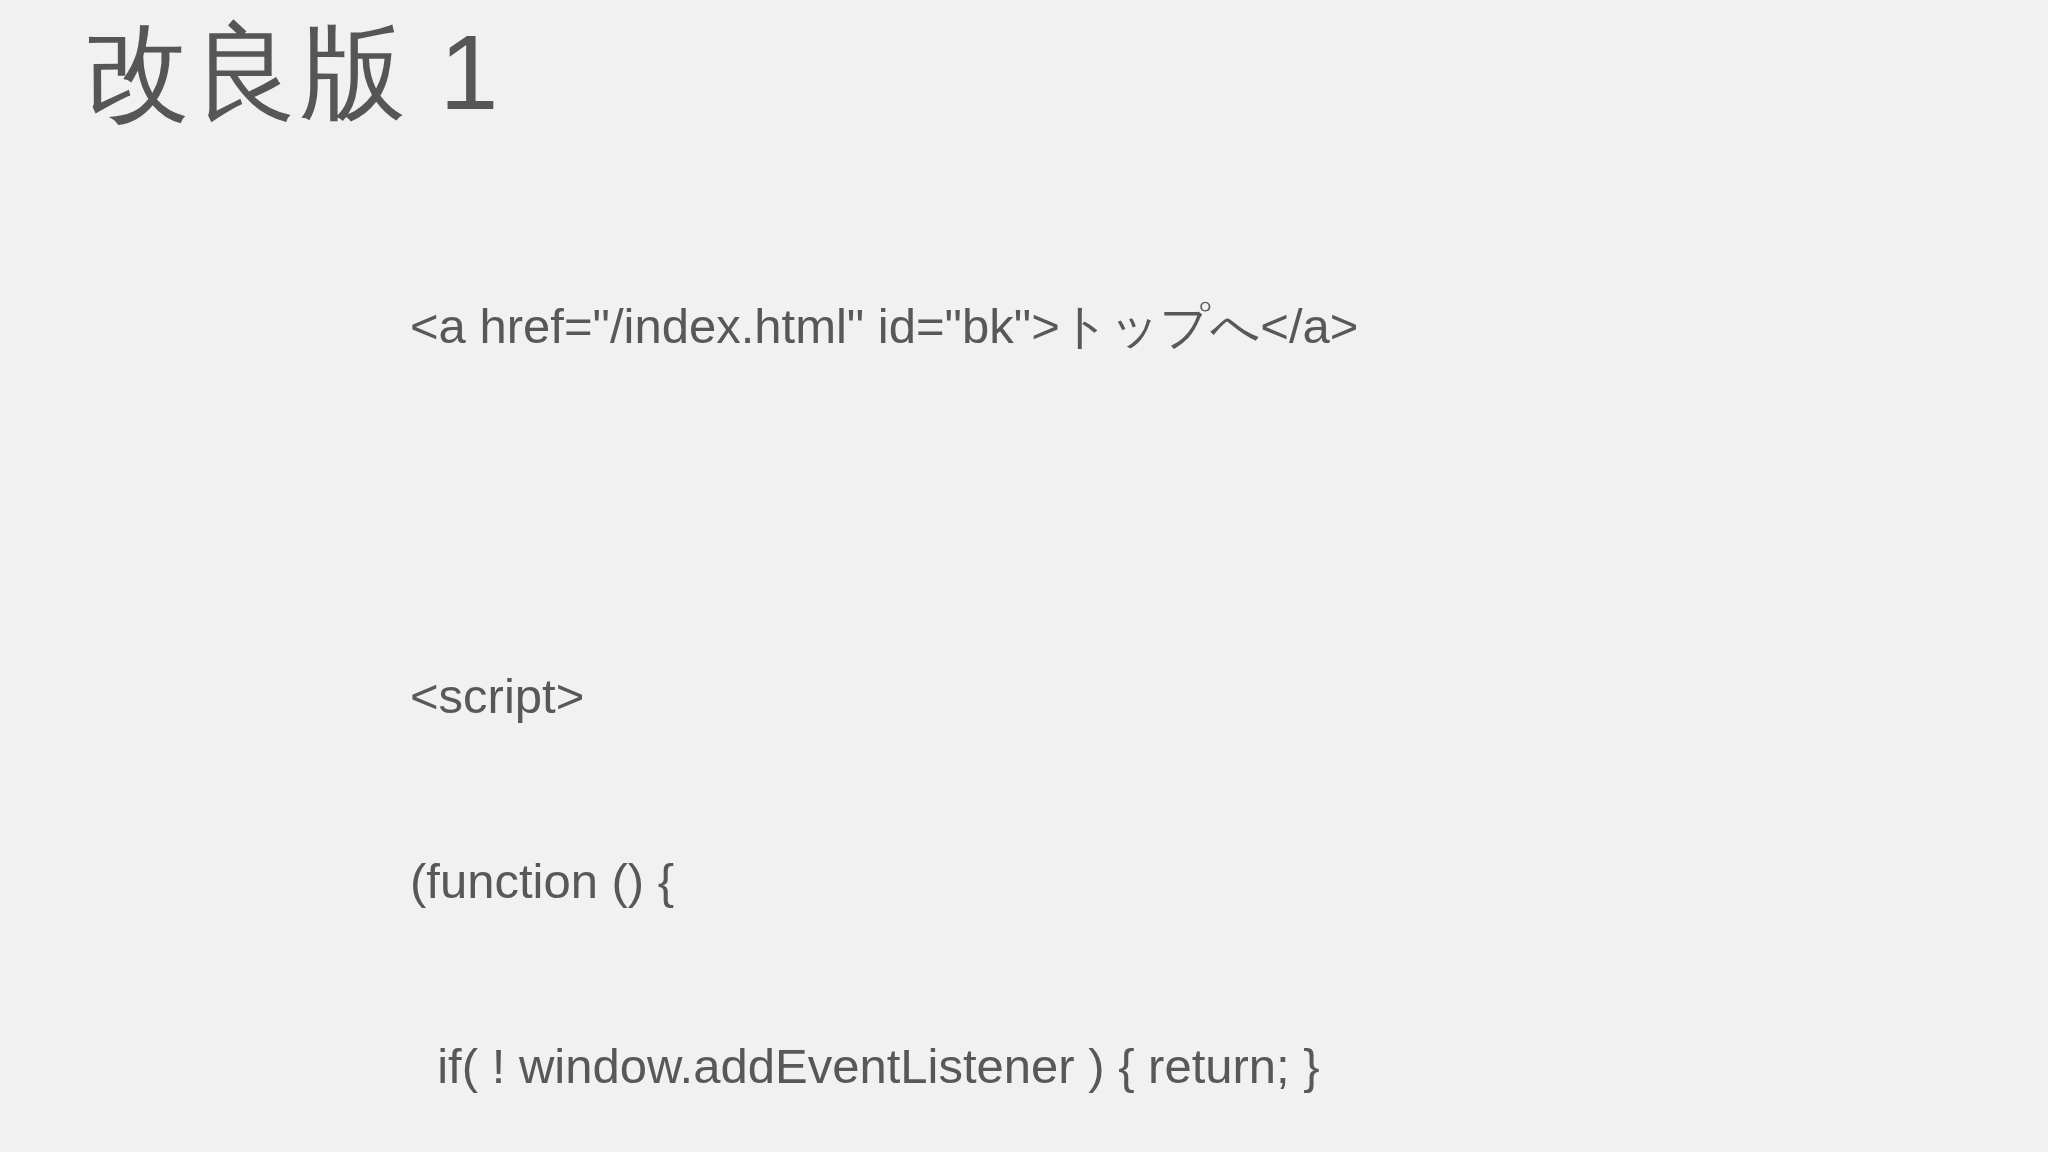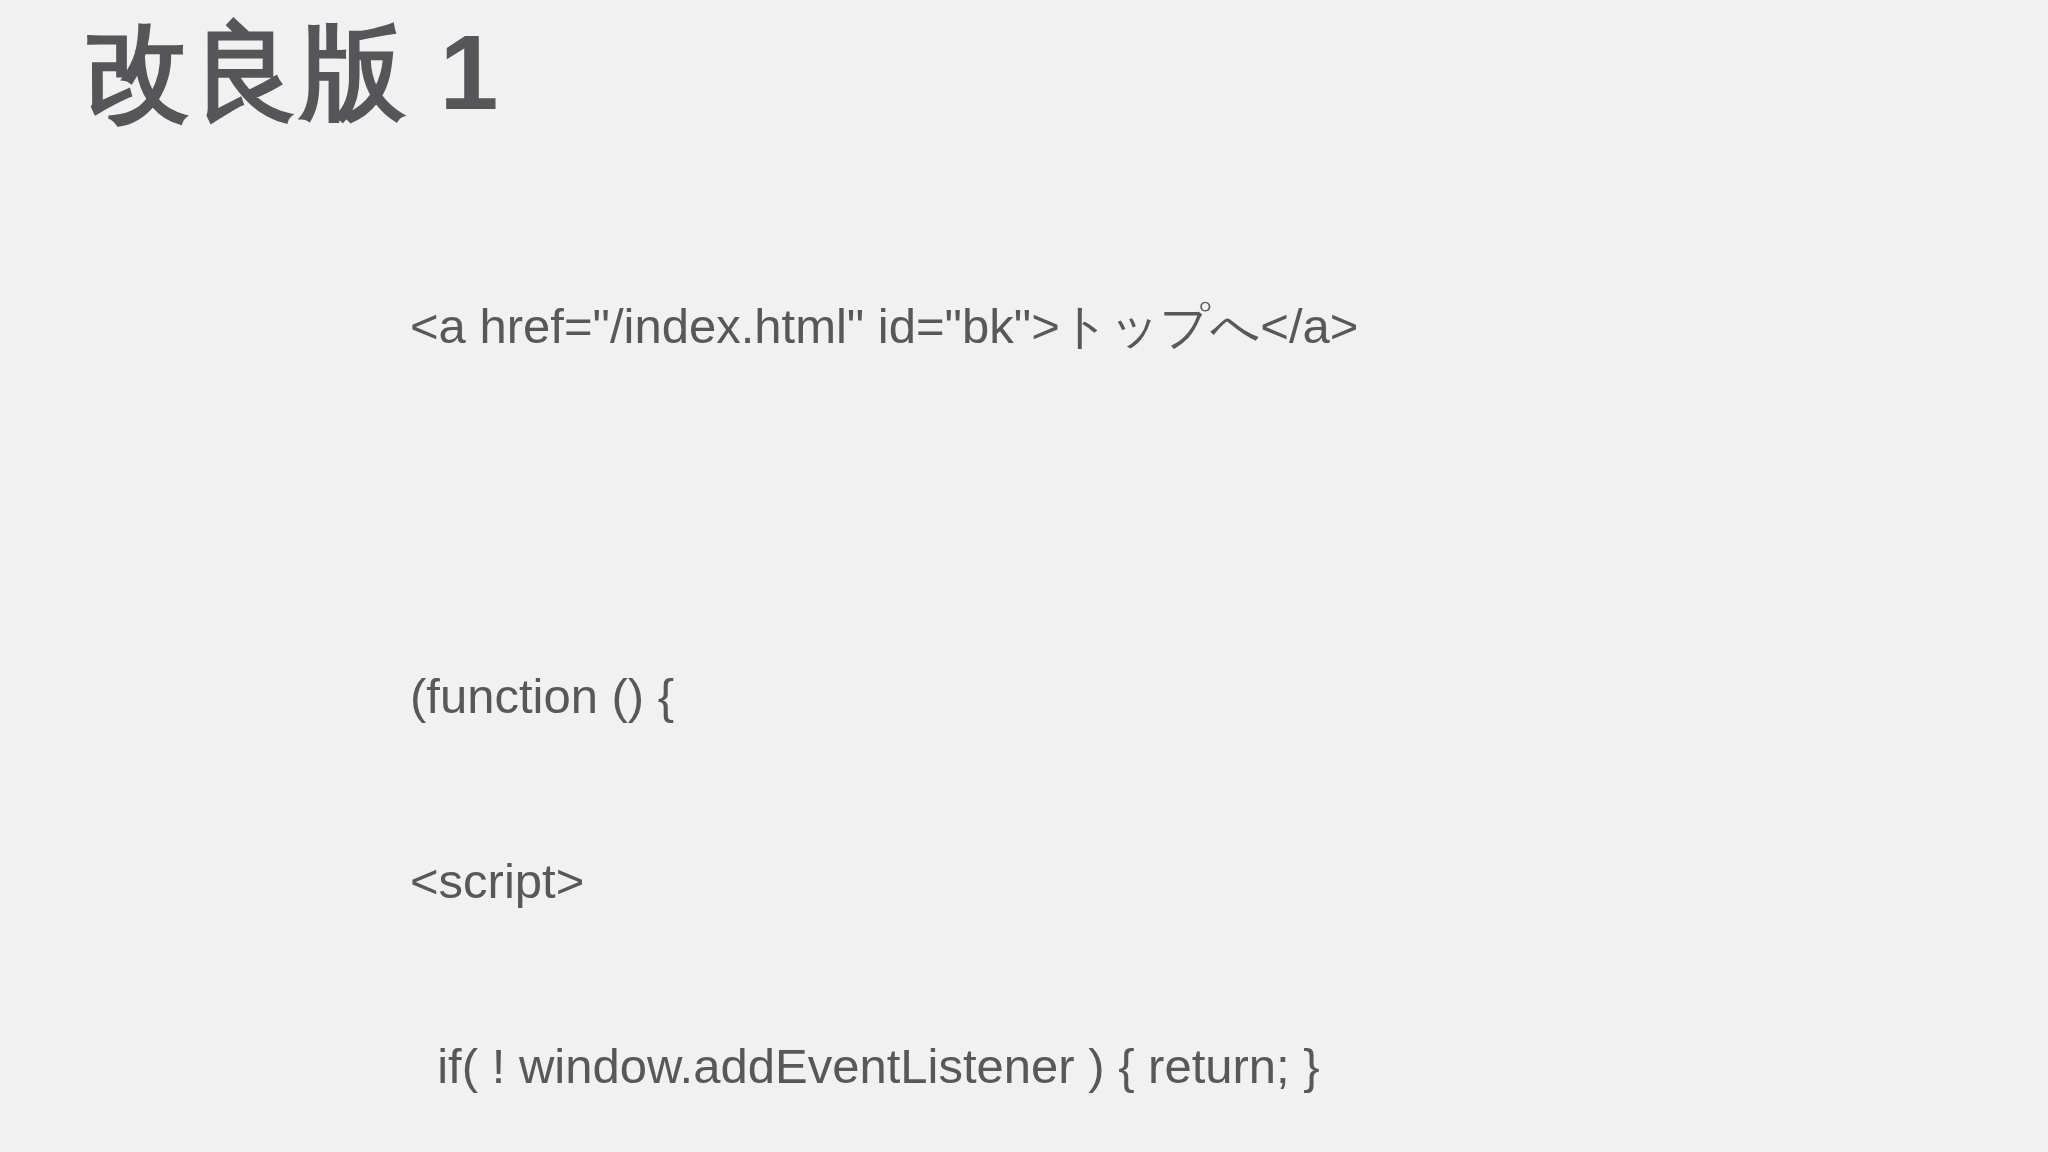--- a/index.html
+++ b/index.html
@@ -18,21 +18,21 @@
     width: 2048px;
     height: 1152px;
     background: #f1f1f2;
   }
   .slide-title {
     position: absolute;
     left: 84px;
     top: 12px;
     font-size: 106px;
     line-height: 1.15;
-    font-weight: 700;
+    font-weight: 400;
     color: #565659;
     letter-spacing: 2px;
     white-space: pre;
   }
   .code-block {
     position: absolute;
     left: 410px;
     top: 178px;
     font-family: "Liberation Sans", "DejaVu Sans", sans-serif;
     font-size: 49px;
@@ -48,22 +48,22 @@
 </style>
 </head>
 <body>
 
 <div class="slide">
   <div class="slide-title">改良版 1</div>
 
   <div class="code-block">
     <div class="code-line">&lt;a href="/index.html" id="bk"&gt;トップへ&lt;/a&gt;</div>
     <div class="code-line"></div>
+    <div class="code-line">&lt;script&gt;</div>
     <div class="code-line">(function () {</div>
-    <div class="code-line">&lt;script&gt;</div>
     <div class="code-line">  if( ! window.addEventListener ) { return; }</div>
     
     
     
     
     
     
     
     
   </div>

